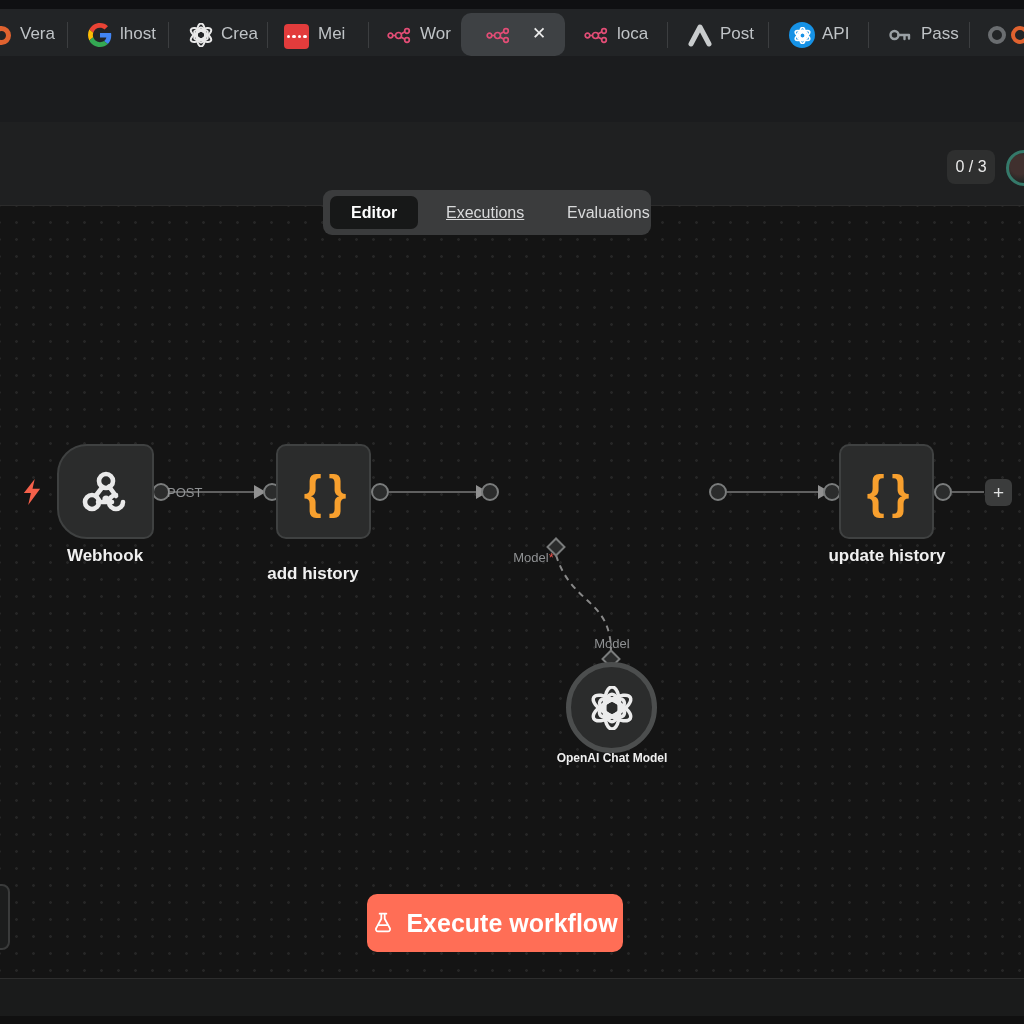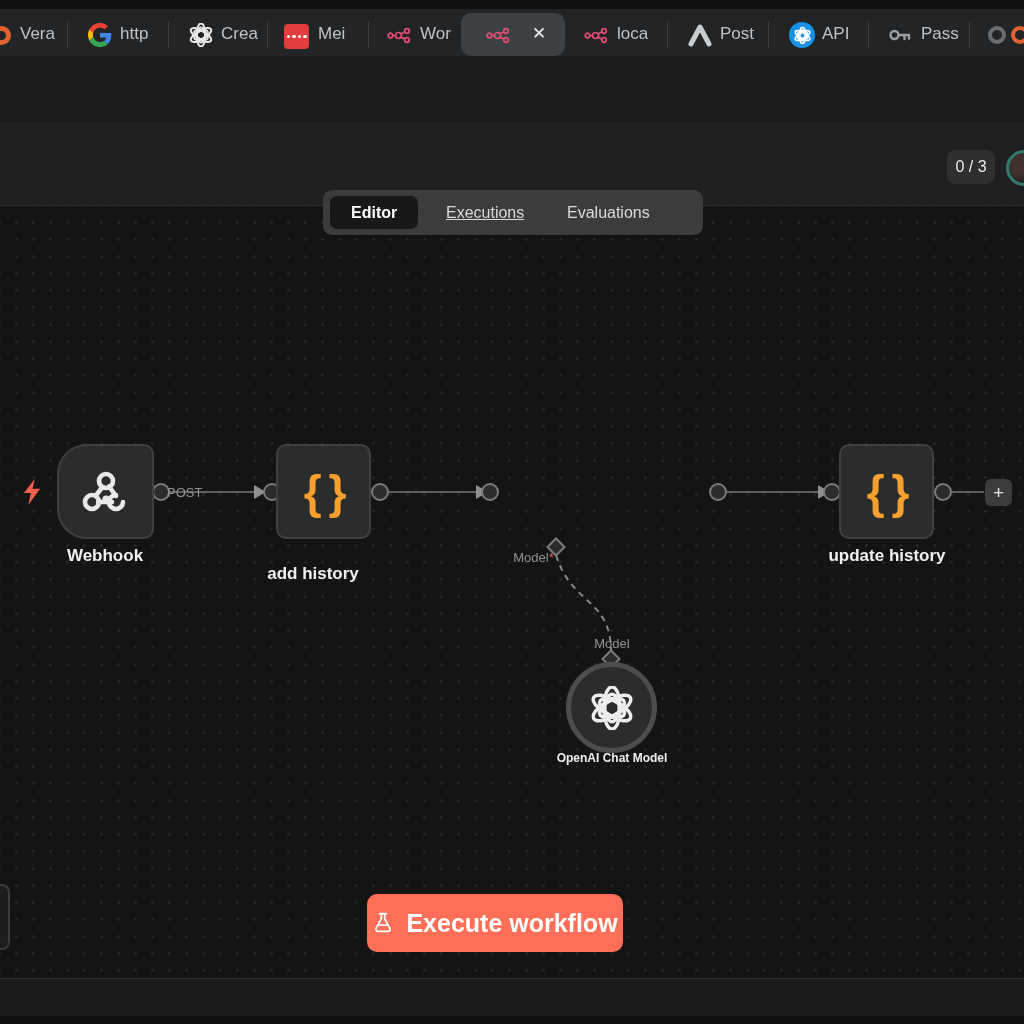--- a/index.html
+++ b/index.html
@@ -23,21 +23,21 @@
     display:flex; align-items:center; justify-content:center; }
 
   
   #appheader { position:absolute; left:0; top:122px; width:1024px; height:83px; background:#1f2021; }
   #counter { position:absolute; left:947px; top:28px; width:48px; height:34px; background:#2e2f2f; border-radius:8px;
     color:#eaeaea; font-size:16px; display:flex; align-items:center; justify-content:center; }
   #avatar { position:absolute; left:1006px; top:28px; width:36px; height:36px; border-radius:50%;
     border:3px solid #35796a; background:radial-gradient(circle at 35% 40%, #40302e 0 35%, #1d2422 70%); }
 
   
-  #viewtabs { position:absolute; left:323px; top:190px; width:380px; height:45px; background:#3b3c3d; border-radius:9px; z-index:5; }
+  #viewtabs { position:absolute; left:323px; top:190px; width:328px; height:45px; background:#3b3c3d; border-radius:9px; z-index:5; }
   #tab-editor { position:absolute; left:7px; top:6px; height:33px; padding:0 21px; background:#171818; border-radius:7px;
     color:#fff; font-weight:700; font-size:16px; display:flex; align-items:center; }
   .viewtab { position:absolute; top:0; height:45px; display:flex; align-items:center; color:#d9dadb; font-size:16px; }
 
   
   #canvas { position:absolute; left:0; top:205px; width:1024px; height:773px; background-color:#141414;
     border-top:1px solid #2b2b2b;
     background-image:radial-gradient(circle, #262626 1.3px, transparent 1.5px);
     background-size:17px 17px; background-position:8px 8px; }
   .node { position:absolute; background:#2b2c2c; border:2px solid #3f4141; }
@@ -71,21 +71,21 @@
   <div class="tab-sep" style="left:67px;"></div>
 
   <span class="abs" style="left:88px;top:23px;">
     <svg width="24" height="24" viewBox="0 0 48 48">
         <path fill="#EA4335" d="M24 9.5c3.5 0 6.6 1.2 9.1 3.6l6.8-6.8C35.8 2.4 30.3 0 24 0 14.6 0 6.5 5.4 2.6 13.2l7.9 6.2C12.4 13.5 17.7 9.5 24 9.5z"></path>
         <path fill="#4285F4" d="M46.5 24.5c0-1.6-.1-3.1-.4-4.5H24v9h12.7c-.6 3-2.3 5.5-4.8 7.2l7.8 6C44.1 38 46.5 31.8 46.5 24.5z"></path>
         <path fill="#FBBC05" d="M10.5 28.6A14.5 14.5 0 0 1 9.7 24c0-1.6.3-3.1.8-4.6l-7.9-6.2A24 24 0 0 0 0 24c0 3.9.9 7.5 2.6 10.8l7.9-6.2z"></path>
         <path fill="#34A853" d="M24 48c6.3 0 11.6-2.1 15.7-5.8l-7.8-6c-2.1 1.4-4.8 2.3-7.9 2.3-6.3 0-11.6-4-13.5-9.9l-7.9 6.2C6.5 42.6 14.6 48 24 48z"></path>
       </svg>
   </span>
-  <div class="tab-label" style="left:120px;">http</div>
+  <div class="tab-label" style="left:120px;">lhost</div>
   <div class="tab-sep" style="left:168px;"></div>
 
   <span class="abs" style="left:189px;top:23px;">
     <svg width="24" height="24" viewBox="-12 -12 24 24">
       <g stroke="#e8e8e8" stroke-width="2" fill="none">
         <ellipse rx="4.2" ry="9.5" cy="-2" transform="rotate(0)"></ellipse>
           <ellipse rx="4.2" ry="9.5" cy="-2" transform="rotate(60)"></ellipse>
           <ellipse rx="4.2" ry="9.5" cy="-2" transform="rotate(120)"></ellipse>
           <ellipse rx="4.2" ry="9.5" cy="-2" transform="rotate(180)"></ellipse>
           <ellipse rx="4.2" ry="9.5" cy="-2" transform="rotate(240)"></ellipse>

